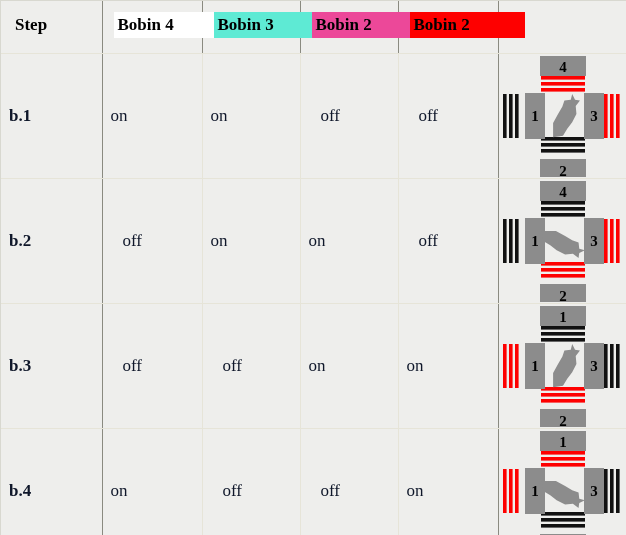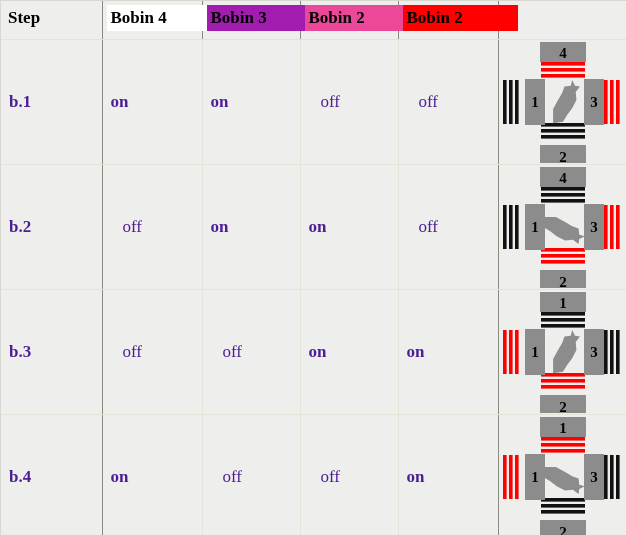--- a/index.html
+++ b/index.html
@@ -33,21 +33,21 @@
 
   table.grid col.c-step   { width: 101px; }
   table.grid col.c-b4     { width: 100px; }
   table.grid col.c-b3     { width: 98px;  }
   table.grid col.c-b2     { width: 98px;  }
   table.grid col.c-b1     { width: 100px; }
   table.grid col.c-dia    { width: 129px; }
 
   
   tr.head th {
-    padding: 4px;
+    padding: 11px;
     margin: 0;
     text-align: left;
     vertical-align: top;
     border-right: 1px solid #8a8a80;
     border-bottom: 1px solid #e6e4d8;
     height: 30px;
     background: #eeeeec;
   }
   tr.head th.last { border-right: 1px solid #cfcfc6; }
 
@@ -73,26 +73,26 @@
     border-right: 1px solid #8a8a80;
     border-bottom: 1px solid #e6e4d8;
     background: #eeeeec;
   }
   tr.row td.softsep { border-right: 1px solid #e6e4d8; }
   tr.row td.dia     { border-right: 1px solid #cfcfc6; }
   tr.row:last-child td { border-bottom: 1px solid #e6e4d8; }
 
   .cell-text {
     font-size: 17px;
-    color: #4c1d95;
+    color: #0f172a;
     padding-left: 8px;
     line-height: 20px;
   }
   .cell-text.step { font-weight: bold; }
-  .cell-text.on   { font-weight: bold; }
+  .cell-text.on   { font-weight: normal; }
   .cell-text.off  { font-weight: normal; padding-left: 20px; }
 
   
   .diagram {
     position: relative;
     width: 129px;
     height: 122px;
     margin: 0 auto;
   }
   .diagram svg { display: block; }
@@ -112,21 +112,21 @@
     </colgroup>
     <thead>
       <tr class="head">
         <th>
           <span class="hdr-label plain">Step</span>
         </th>
         <th>
           <span class="hdr-label swatch" id="sw1" style="background: rgb(255, 255, 255);">Bobin 4</span>
         </th>
         <th>
-          <span class="hdr-label swatch" id="sw2" style="background: #a21caf;">Bobin 3</span>
+          <span class="hdr-label swatch" id="sw2" style="background: #5eead4;">Bobin 3</span>
         </th>
         <th>
           <span class="hdr-label swatch" id="sw3" style="background: #ec4899;">Bobin 2</span>
         </th>
         <th>
           <span class="hdr-label swatch" id="sw4" style="background: rgb(254, 0, 0);">Bobin 2</span>
         </th>
         <th class="last">
           <span class="hdr-label plain"></span>
         </th>

